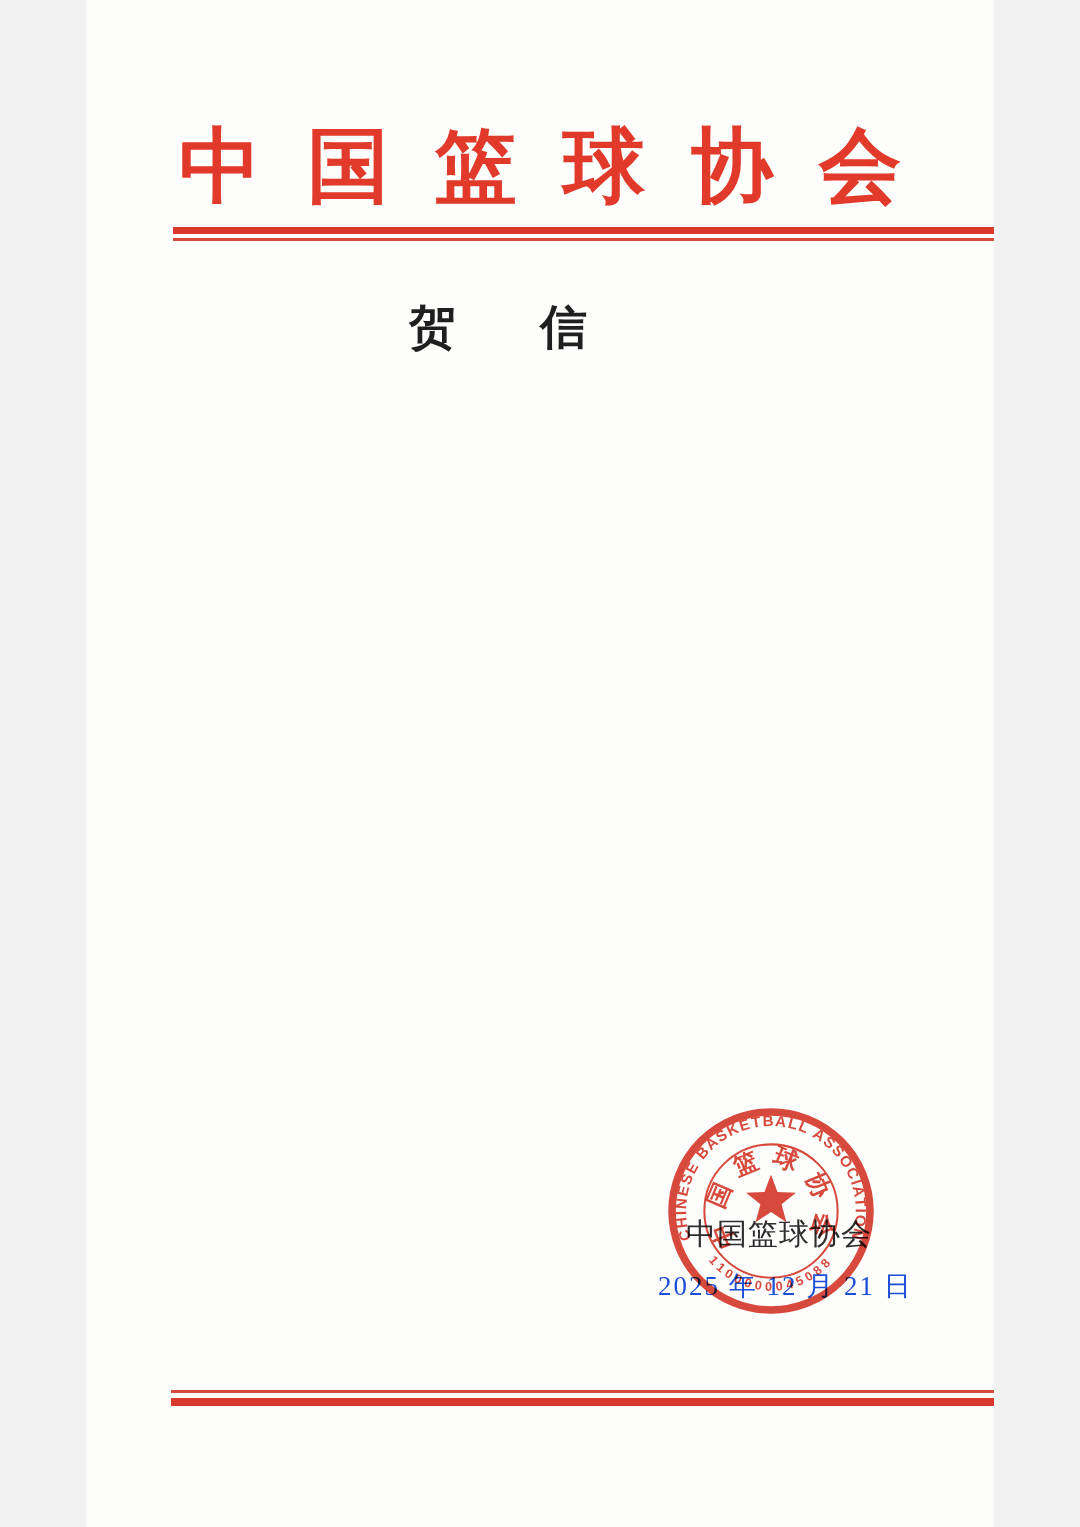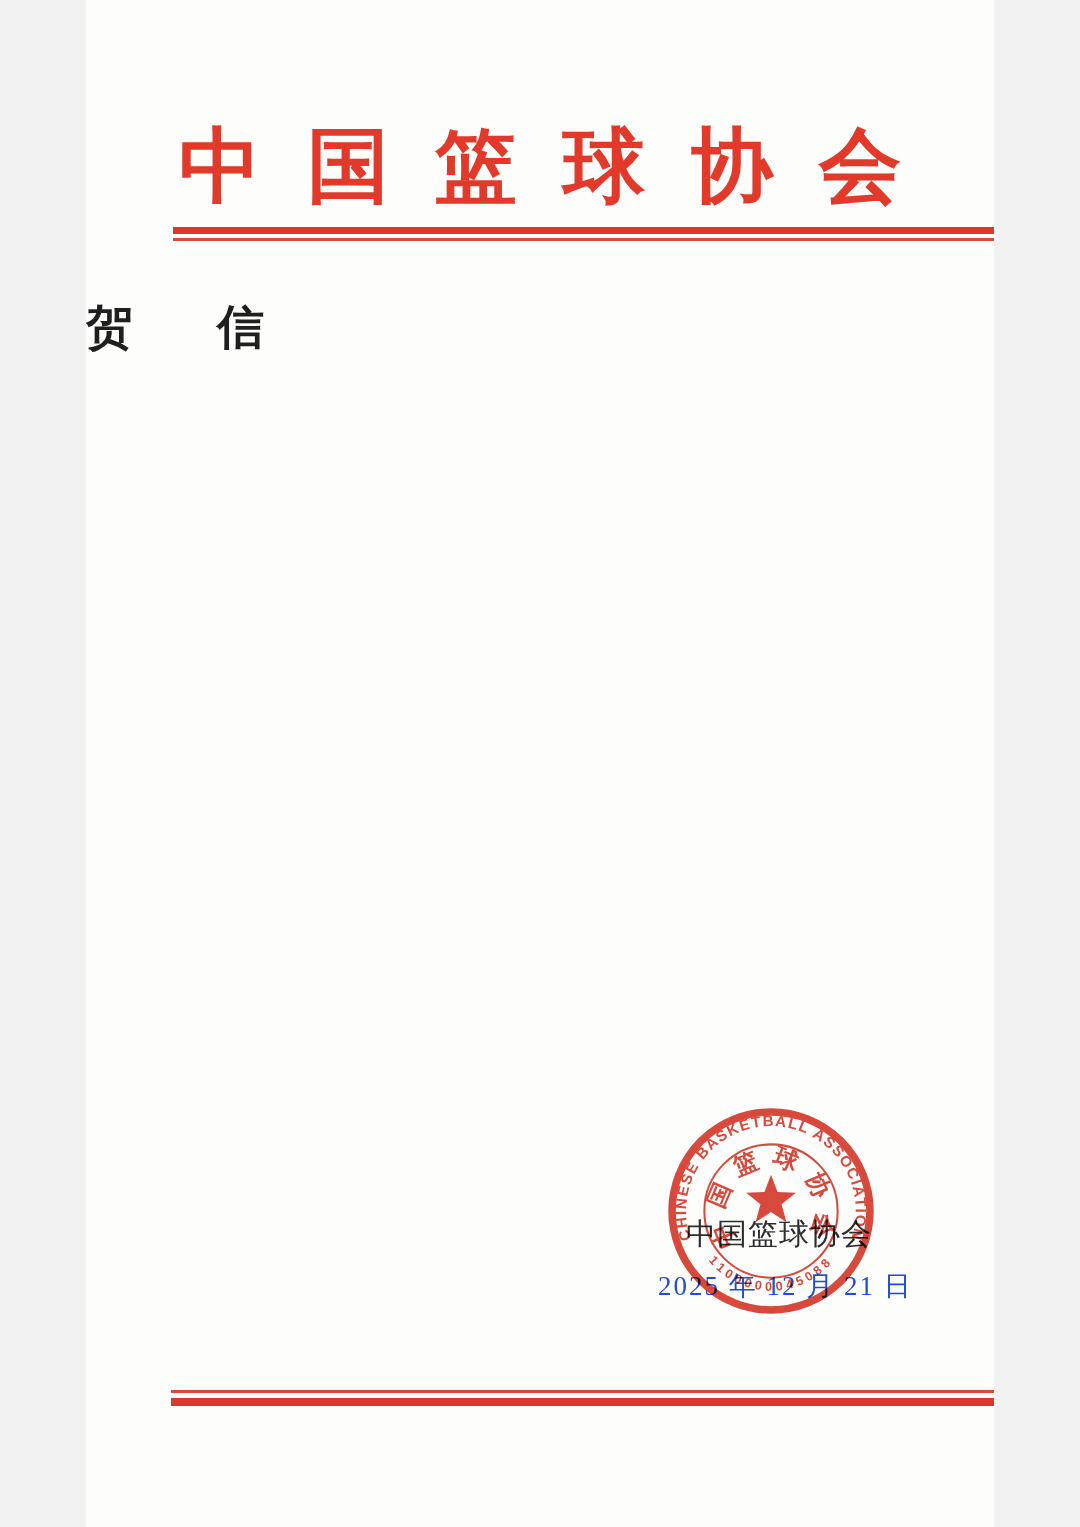--- a/index.html
+++ b/index.html
@@ -36,21 +36,21 @@
   .rule-header .bar-thin  { height: 3px; background: #da4a3c; }
   .rule-footer { top: 1390px; left: 85px; width: 900px; }
   .rule-footer .bar-thin  { height: 3px; background: #da4a3c; }
   .rule-footer .bar-gap   { height: 5px; background: transparent; }
   .rule-footer .bar-thick { height: 8px; background: #d9392c; }
 
   
   .letter-title {
     position: absolute;
     top: 296px; left: 0; right: 0;
-    text-align: left;
+    text-align: center;
     font-size: 47px;
     font-weight: bold;
     color: #1f1f1f;
     letter-spacing: 84px;
     white-space: nowrap;
   }
 
   
   .body-text {
     position: absolute;

